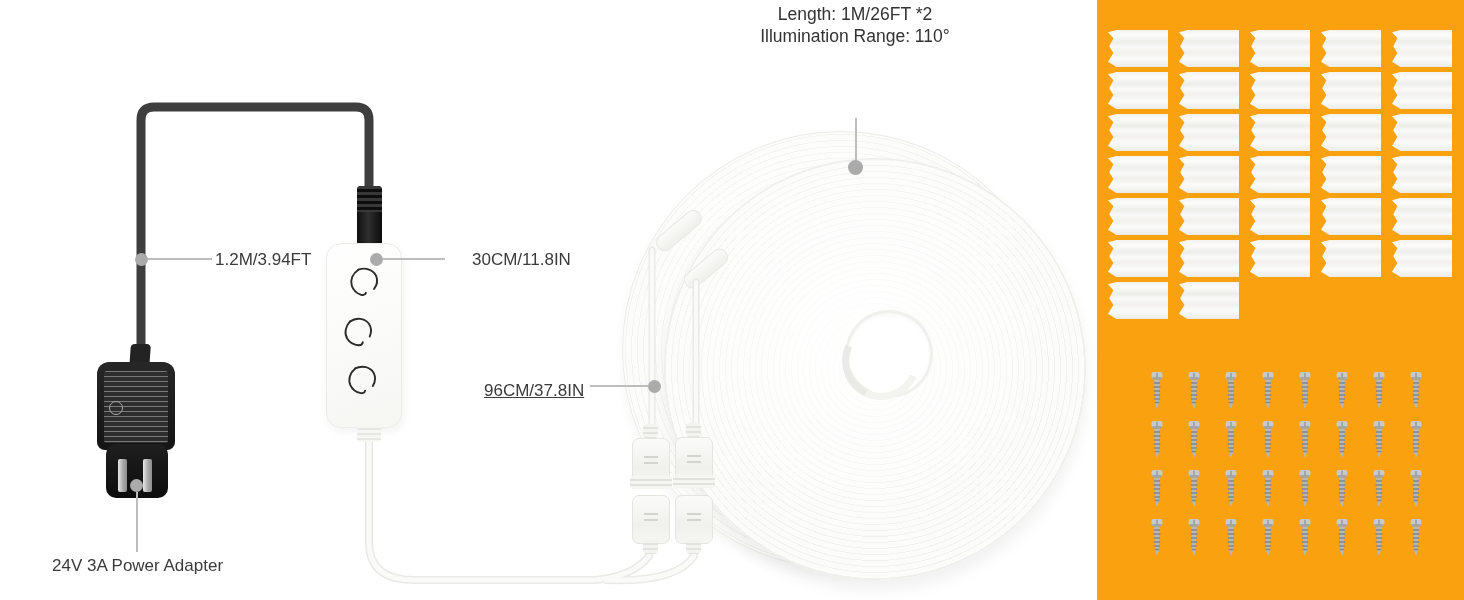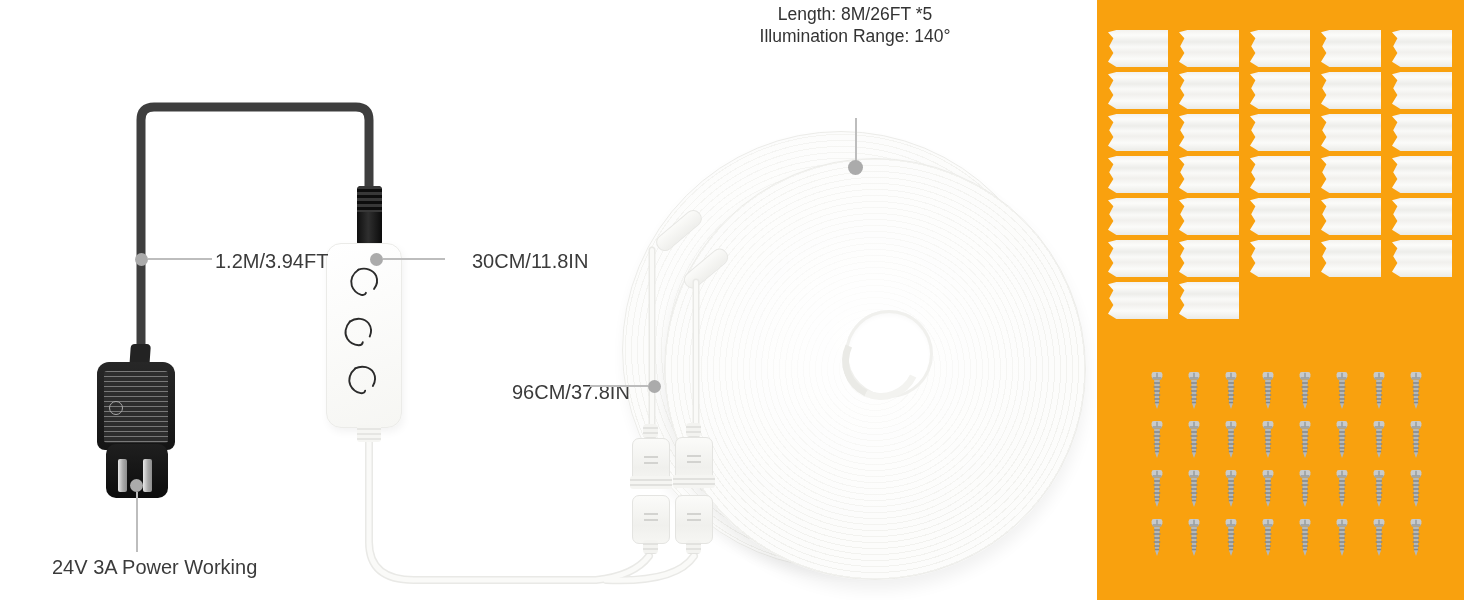--- a/index.html
+++ b/index.html
@@ -76,21 +76,21 @@
   .clip{width:60px;height:37px;
     background:linear-gradient(180deg,#f3f2ef 0%,#fcfcfa 14%,#ededea 32%,#fafaf8 46%,#f1f0ed 60%,#fbfbf9 78%,#ebebe7 100%);
     clip-path:polygon(14% 0,100% 0,100% 100%,14% 100%,0 86%,9% 62%,2% 44%,9% 22%,0 6%);}
   .screws-grid{position:absolute;left:53px;top:371px;display:grid;grid-template-columns:repeat(8,14px);gap:9px 23px;}
   .screw{width:14px;height:40px;}
   .screw svg{display:block;width:100%;height:100%;}
 
   
   .spec-block{position:absolute;left:700px;top:4px;width:310px;text-align:center;font-size:17.5px;
     line-height:21.6px;color:#333333;}
-  .callout{position:absolute;font-size:20px;color:#3b3b3b;white-space:nowrap;}
+  .callout{position:absolute;font-size:17px;color:#3b3b3b;white-space:nowrap;}
   .leader-h{position:absolute;height:2px;background:#bdbdbd;}
   .leader-v{position:absolute;width:2px;background:#bdbdbd;}
   .leader-dot{position:absolute;width:13px;height:13px;border-radius:50%;background:#ababab;}
   .dot-big{width:15px;height:15px;}
 </style>
 </head>
 <body>
 
 <div class="canvas">
 
@@ -478,35 +478,35 @@
           <rect x="2.4" y="6" width="9.2" height="2.8" rx="1" fill="#a2a6a8"></rect>
           <rect x="6.2" y="1.8" width="1.6" height="5" fill="#9aa0a2"></rect>
           <path d="M4.2 9 H9.8 L8.8 33 L7 38 L5.2 33 Z" fill="#b5b9bb"></path>
           <path d="M4 12 H10 M3.6 16 H10.4 M4 20 H10 M3.8 24 H10.2 M4.2 28 H9.8 M4.8 31.5 H9.2" stroke="#82878a" stroke-width="1.3"></path>
         </svg>
       </div>
       </div>
   </div>
 
   <div class="spec-block">
-    <div>Length: 8M/26FT *5</div>
-    <div>Illumination Range: 140°</div>
+    <div>Length: 1M/26FT *2</div>
+    <div>Illumination Range: 110°</div>
   </div>
   <div class="leader-v" style="left:855px;top:118px;height:46px;"></div>
   <div class="leader-dot dot-big" style="left:848px;top:160px;"></div>
 
   <div class="leader-dot" style="left:135px;top:253px;"></div>
   <div class="leader-h" style="left:148px;top:258px;width:64px;"></div>
   <div class="callout" style="left:215px;top:250px;">1.2M/3.94FT</div>
 
   <div class="leader-dot" style="left:370px;top:253px;"></div>
   <div class="leader-h" style="left:383px;top:258px;width:62px;"></div>
   <div class="callout" style="left:472px;top:250px;">30CM/11.8IN</div>
 
-  <div class="callout" style="left:512px;top:381px;">96CM/37.8IN</div>
+  <div class="callout" style="left:484px;top:381px;text-decoration:underline;">96CM/37.8IN</div>
   <div class="leader-h" style="left:590px;top:385px;width:58px;"></div>
   <div class="leader-dot" style="left:648px;top:380px;"></div>
 
   <div class="leader-dot" style="left:130px;top:479px;"></div>
   <div class="leader-v" style="left:136px;top:492px;height:60px;"></div>
-  <div class="callout" style="left:52px;top:556px;">24V 3A Power Working</div>
+  <div class="callout" style="left:52px;top:556px;">24V 3A Power Adapter</div>
 
 </div>
 
 </body></html>

